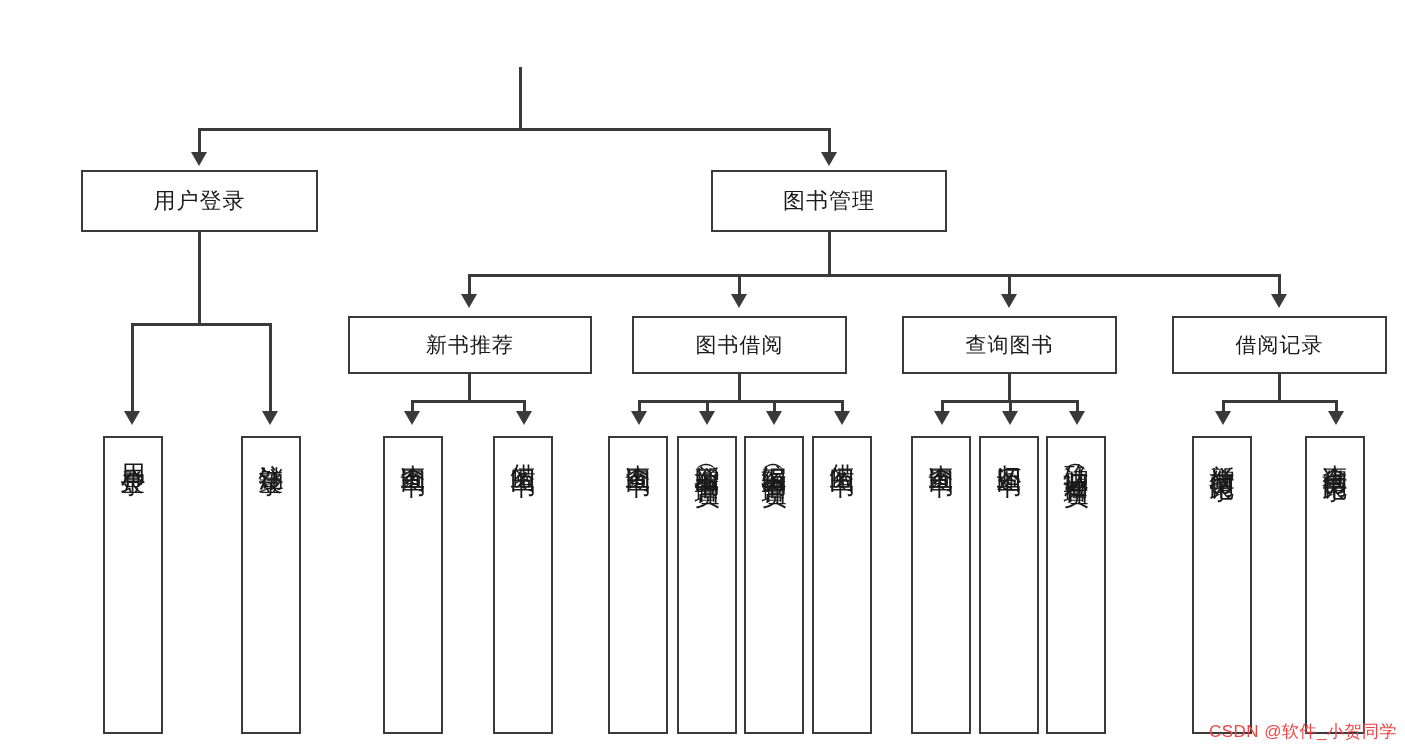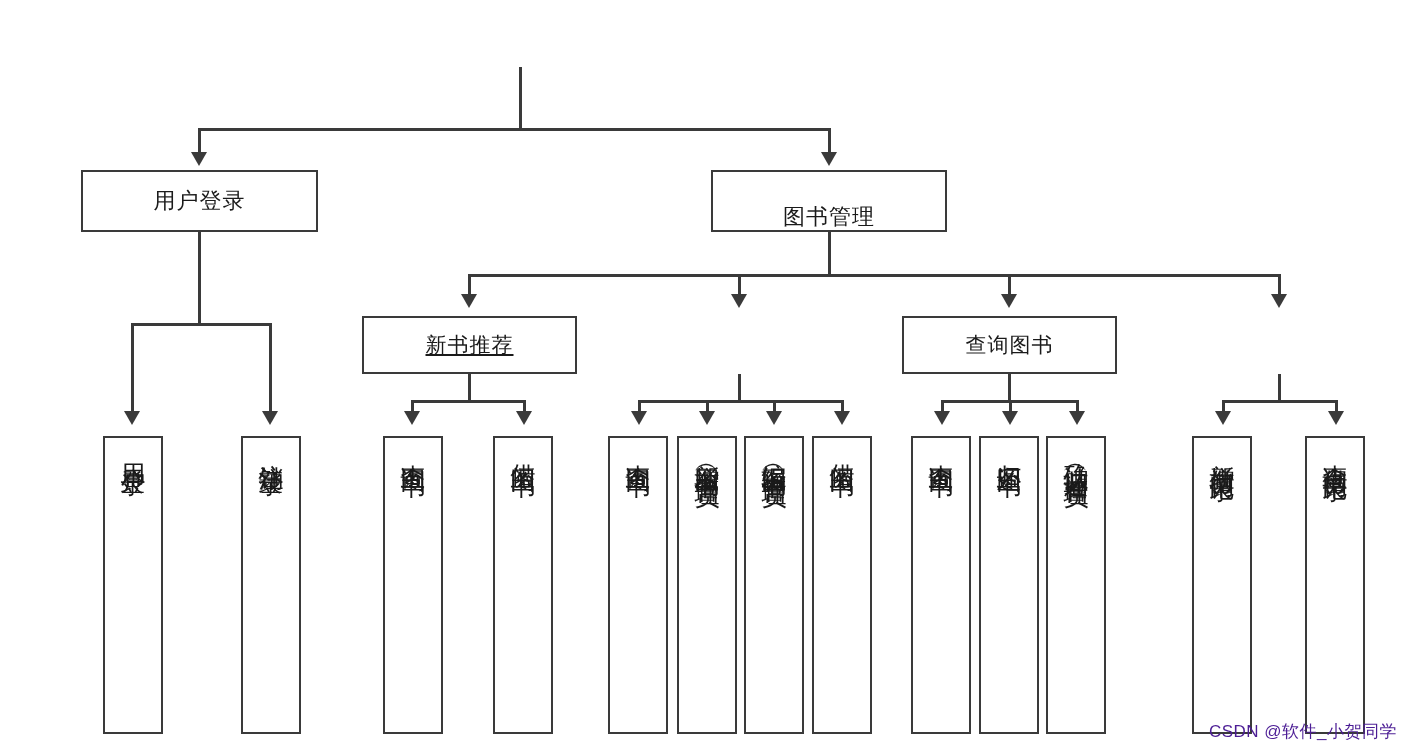--- a/index.html
+++ b/index.html
@@ -60,21 +60,21 @@
     border-right:8px solid transparent;
     border-top:14px solid #3a3a3a;
   }
 
   
   #watermark{
     position:absolute;
     right:8px;
     bottom:4px;
     font-size:17px;
-    color:#4c1d95;
+    color:#ef4444;
     letter-spacing:.5px;
     white-space:nowrap;
     pointer-events:none;
   }
 </style>
 </head>
 <body>
 
 <div id="canvas">
 
@@ -82,21 +82,21 @@
   <div class="vline" style="left:519px;top:67px;height:63px;"></div>
   <div class="hline" style="left:198px;top:128px;width:633px;"></div>
   <div class="vline" style="left:198px;top:128px;height:26px;"></div>
   <div class="arrow" style="left:191px;top:152px;"></div>
   <div class="vline" style="left:828px;top:128px;height:26px;"></div>
   <div class="arrow" style="left:821px;top:152px;"></div>
 
   <div class="node lvl1" style="left:81px;top:170px;width:237px;height:62px;">
     <span class="label">用户登录</span>
   </div>
-  <div class="node lvl1" style="left:711px;top:170px;width:236px;height:62px;align-items:flex-end;">
+  <div class="node lvl1" style="left:711px;top:170px;width:236px;height:62px;">
     <span class="label">图书管理</span>
   </div>
 
   <div class="vline" style="left:198px;top:232px;height:93px;"></div>
   <div class="hline" style="left:131px;top:323px;width:140px;"></div>
   <div class="vline" style="left:131px;top:323px;height:90px;"></div>
   <div class="arrow" style="left:124px;top:411px;"></div>
   <div class="vline" style="left:269px;top:323px;height:90px;"></div>
   <div class="arrow" style="left:262px;top:411px;"></div>
 
@@ -105,25 +105,31 @@
 
   <div class="vline" style="left:468px;top:274px;height:22px;"></div>
   <div class="arrow" style="left:461px;top:294px;"></div>
   <div class="vline" style="left:738px;top:274px;height:22px;"></div>
   <div class="arrow" style="left:731px;top:294px;"></div>
   <div class="vline" style="left:1008px;top:274px;height:22px;"></div>
   <div class="arrow" style="left:1001px;top:294px;"></div>
   <div class="vline" style="left:1278px;top:274px;height:22px;"></div>
   <div class="arrow" style="left:1271px;top:294px;"></div>
 
-  <div class="node lvl2" style="left:362px;top:316px;width:215px;height:58px;text-decoration:underline;">
+  <div class="node lvl2" style="left:348px;top:316px;width:244px;height:58px;">
     <span class="label">新书推荐</span>
   </div>
+  <div class="node lvl2" style="left:632px;top:316px;width:215px;height:58px;">
+    <span class="label">图书借阅</span>
+  </div>
   <div class="node lvl2" style="left:902px;top:316px;width:215px;height:58px;">
     <span class="label">查询图书</span>
+  </div>
+  <div class="node lvl2" style="left:1172px;top:316px;width:215px;height:58px;">
+    <span class="label">借阅记录</span>
   </div>
 
   <div class="vline" style="left:468px;top:374px;height:28px;"></div>
   <div class="hline" style="left:411px;top:400px;width:115px;"></div>
   <div class="vline" style="left:411px;top:400px;height:13px;"></div>
   <div class="arrow" style="left:404px;top:411px;"></div>
   <div class="vline" style="left:523px;top:400px;height:13px;"></div>
   <div class="arrow" style="left:516px;top:411px;"></div>
 
   <div class="vline" style="left:738px;top:374px;height:28px;"></div>

